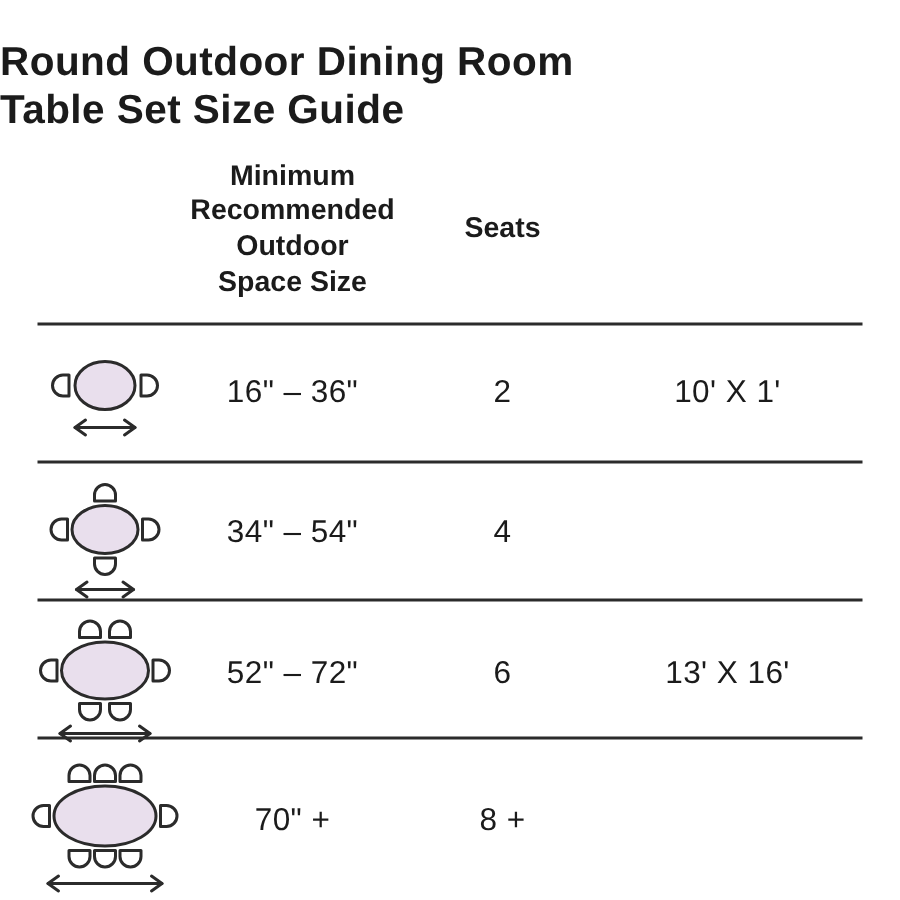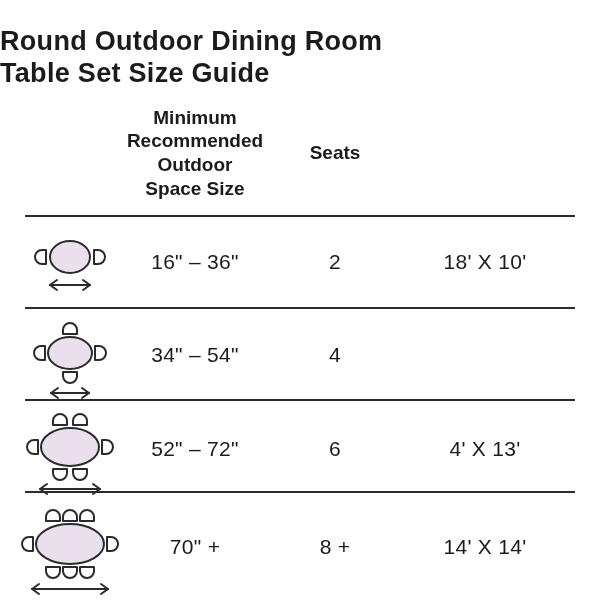--- a/index.html
+++ b/index.html
@@ -96,21 +96,21 @@
           <ellipse class="table-top" cx="50" cy="30" rx="20" ry="16"></ellipse>
           <g>
             <path class="arrow" d="M30 58 L70 58"></path>
             <path class="arrow" d="M37 53 L30 58 L37 63"></path>
             <path class="arrow" d="M63 53 L70 58 L63 63"></path>
           </g>
         </svg>
       </div>
       <div class="cell">16" – 36"</div>
       <div class="cell">2</div>
-      <div class="cell">18' X 10'</div>
+      <div class="cell">10' X 1'</div>
     </div>
 
     <div class="grid-row body-row">
       <div class="icon-cell">
         <svg width="100" height="92" viewBox="0 0 100 92">
           <g>
               <g transform="translate(50,21)">
                 <path class="chair" d="M-7 4 L-7 0 A7 7 0 0 1 7 0 L7 4 Z"></path>
               </g>
             </g>
@@ -177,21 +177,21 @@
           <ellipse class="table-top" cx="54" cy="46" rx="29" ry="19"></ellipse>
           <g>
             <path class="arrow" d="M24 88 L84 88"></path>
             <path class="arrow" d="M31 83 L24 88 L31 93"></path>
             <path class="arrow" d="M77 83 L84 88 L77 93"></path>
           </g>
         </svg>
       </div>
       <div class="cell">52" – 72"</div>
       <div class="cell">6</div>
-      <div class="cell">4' X 13'</div>
+      <div class="cell">13' X 16'</div>
     </div>
 
     <div class="grid-row body-row last">
       <div class="icon-cell">
         <svg width="112" height="98" viewBox="0 0 112 98">
           <g>
               <g transform="translate(39,19)">
                 <path class="chair" d="M-7 4 L-7 0 A7 7 0 0 1 7 0 L7 4 Z"></path>
               </g>
             </g>
@@ -233,17 +233,16 @@
           <ellipse class="table-top" cx="56" cy="46" rx="34" ry="20"></ellipse>
           <g>
             <path class="arrow" d="M18 91 L94 91"></path>
             <path class="arrow" d="M25 86 L18 91 L25 96"></path>
             <path class="arrow" d="M87 86 L94 91 L87 96"></path>
           </g>
         </svg>
       </div>
       <div class="cell">70" +</div>
       <div class="cell">8 +</div>
-      <div class="cell">14' X 14'</div>
     </div>
 
   </div>
 </div>
 
 </body></html>

